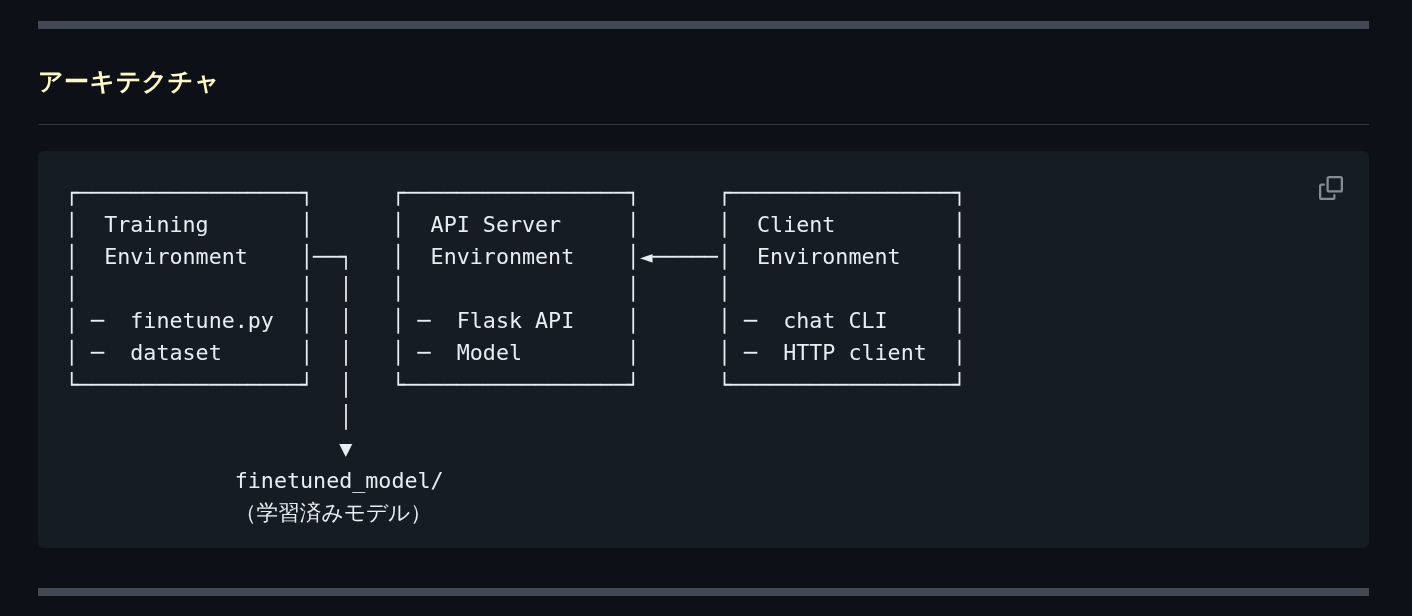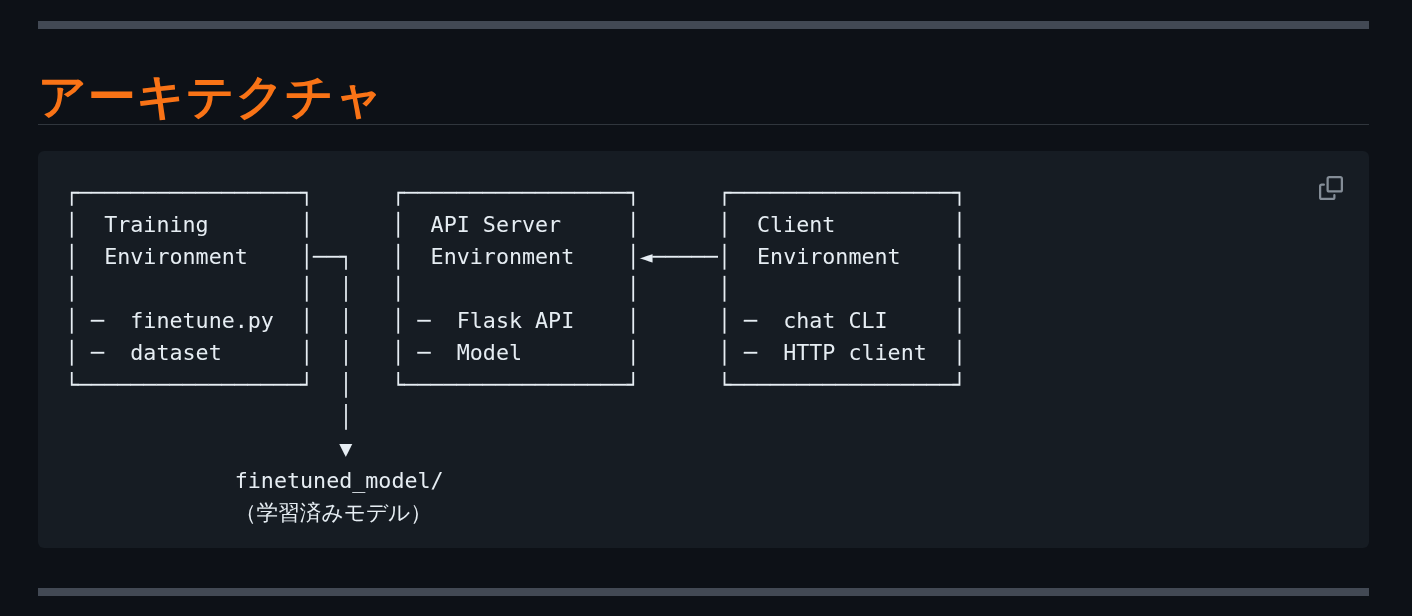--- a/index.html
+++ b/index.html
@@ -19,24 +19,24 @@
     background: #424954;
   }
   .hrule-top { top: 21px; }
   .hrule-bottom { top: 588px; }
   .page-title {
     position: absolute;
     left: 38px;
     top: 66px;
     margin: 0;
     font-family: "DejaVu Sans", "Liberation Sans", sans-serif;
-    font-size: 48px;
+    font-size: 25px;
     font-weight: 700;
     line-height: 1.25;
-    color: #f97316;
+    color: #fef9c3;
     letter-spacing: 0.5px;
     text-align: right;
   }
   .title-divider {
     position: absolute;
     left: 38px;
     top: 124px;
     width: 1331px;
     height: 1px;
     background: #30363d;

